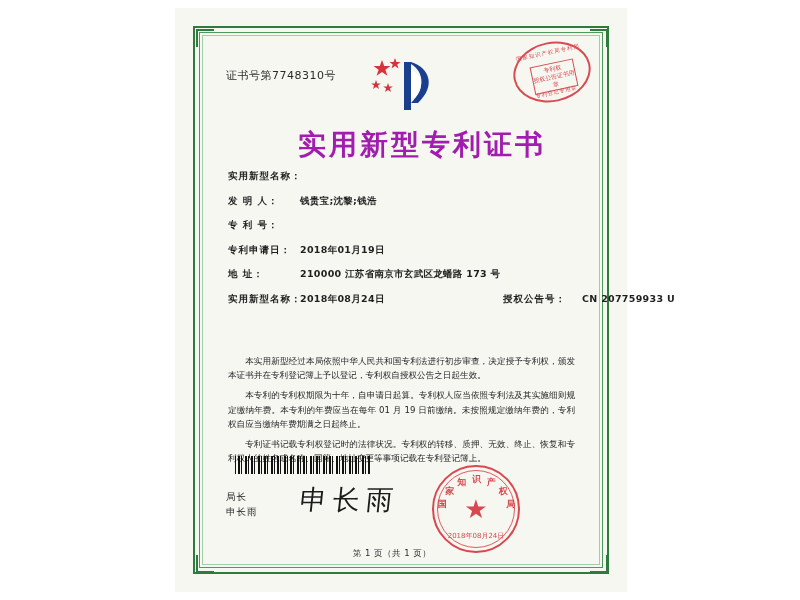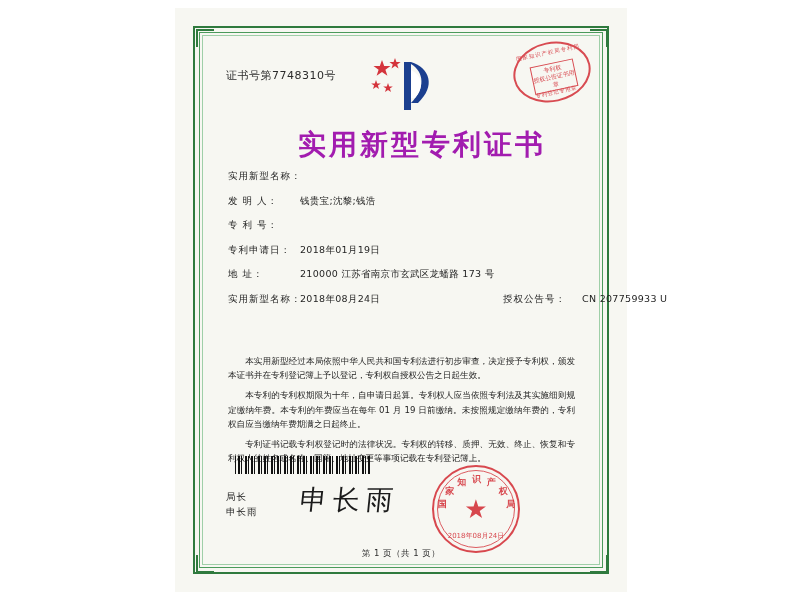--- a/index.html
+++ b/index.html
@@ -137,20 +137,21 @@
   .seal-top .st-bottom { bottom: 4px; letter-spacing: .5px; }
 
   
   .fields {
     position: absolute;
     left: 228px;
     top: 170px;
     width: 350px;
     font-size: 9.5px;
     color: #1f1f1f;
+    font-weight: bold;
   }
   .field-row {
     display: flex;
     align-items: baseline;
     margin-bottom: 11.5px;
     white-space: nowrap;
   }
   .field-label {
     width: 72px;
     flex: 0 0 72px;
@@ -262,21 +263,21 @@
     width: 100%;
     text-align: center;
     font-size: 7px;
     color: #d4343c;
     opacity: .9;
     white-space: nowrap;
   }
 
   .page-footer {
     position: absolute;
-    left: 199px;
+    left: 190px;
     top: 548px;
     width: 404px;
     text-align: center;
     font-size: 8.5px;
     color: #2b2b2b;
     letter-spacing: .5px;
   }
 </style>
 </head>
 <body>

